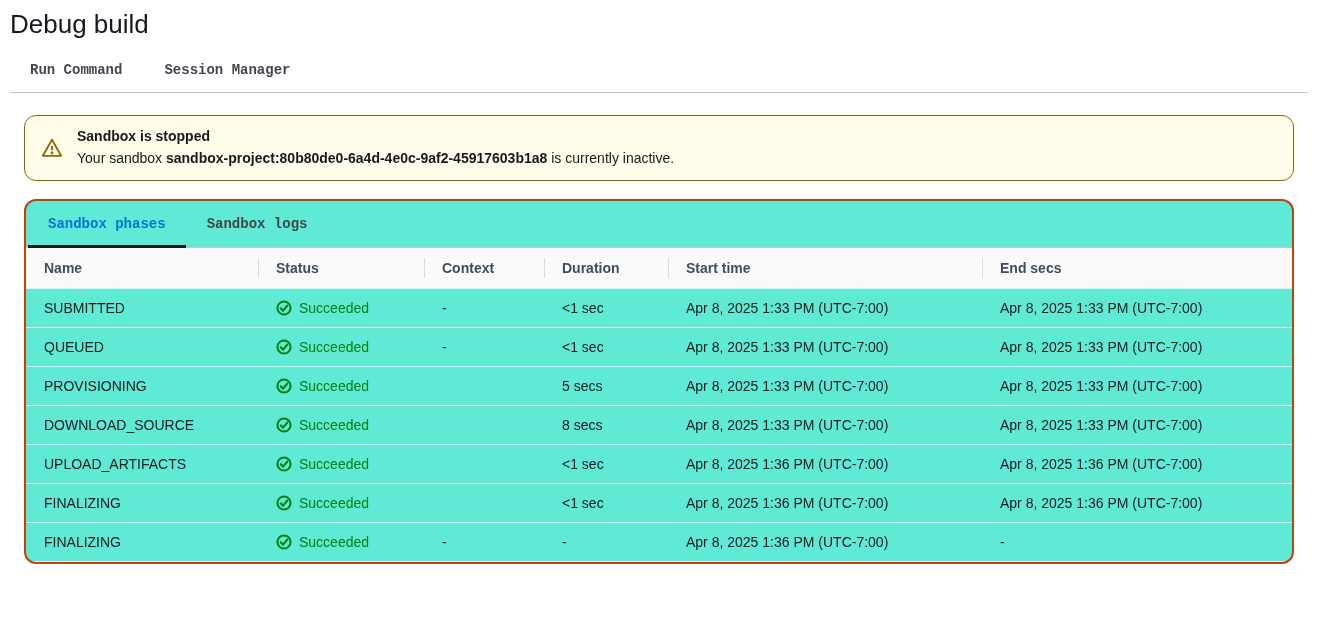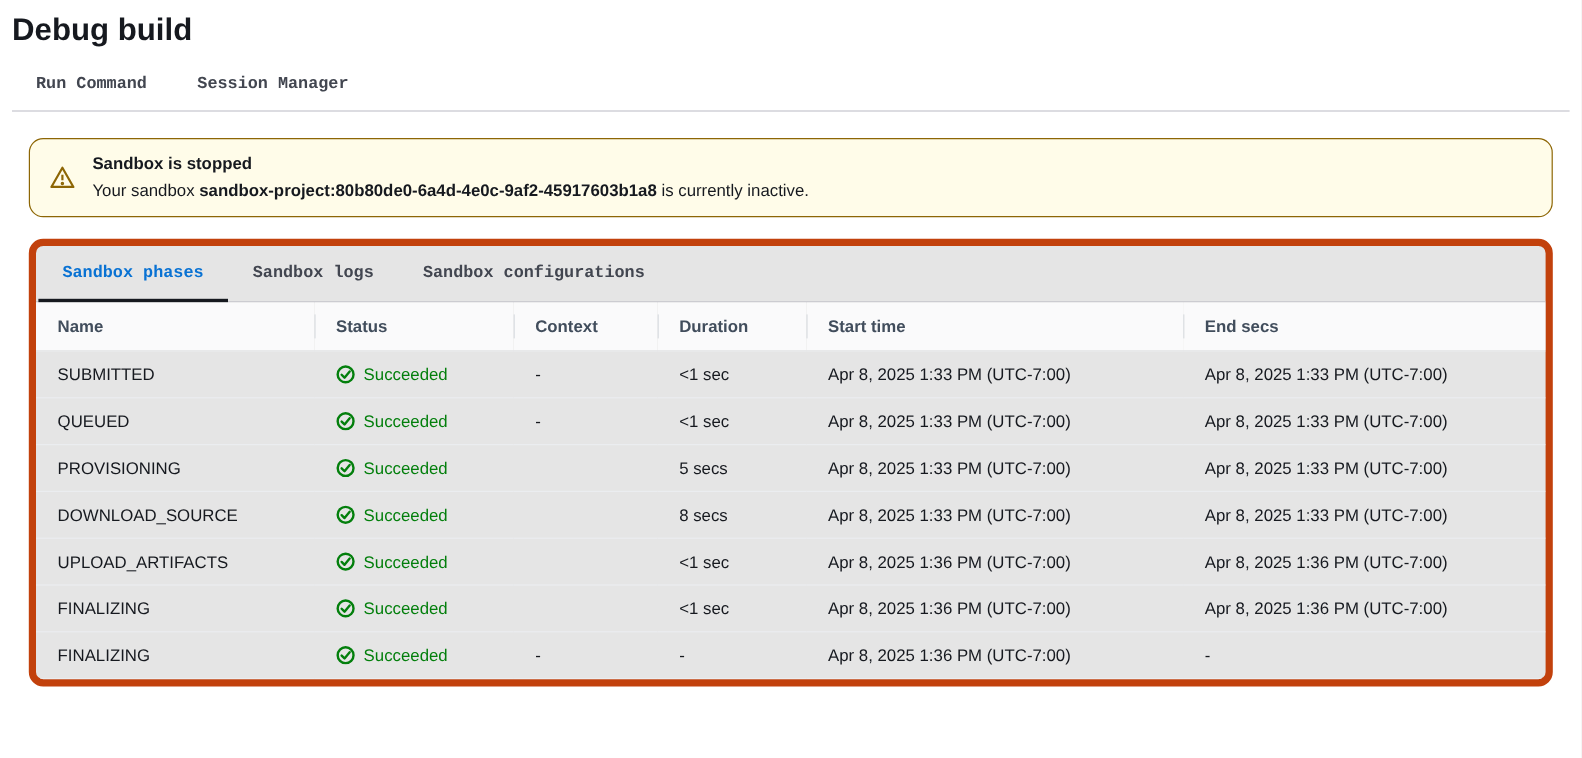--- a/index.html
+++ b/index.html
@@ -6,21 +6,21 @@
   html, body { margin: 0; padding: 0; }
   body {
     width: 1318px; height: 632px; overflow: hidden;
     background: #ffffff; color: #16191f;
     font-family: "Liberation Sans", sans-serif;
     font-size: 14px;
   }
 
   
   .page-title {
-    font-size: 26px; font-weight: 700; line-height: 32px;
+    font-size: 26px; font-weight: 400; line-height: 32px;
     padding: 8px 10px 4px 10px;
   }
 
   
   .tabs {
     display: flex; align-items: center;
     border-bottom: 1px solid #c6c6cd;
     font-family: Liberation Mono, monospace;
   }
   .tabs.top { margin: 0 10px; padding-top: 4px; }
@@ -43,22 +43,22 @@
     display: flex; gap: 14px; align-items: center;
   }
   .alert-icon { flex: 0 0 auto; margin-top: 3px; }
   .alert-title { font-weight: 700; margin-bottom: 4px; }
   .alert-message { line-height: 20px; }
   .alert-message .strong { font-weight: 700; }
 
   
   .card {
     margin: 0 24px;
-    background: #e5e5e5;
-    border: 6px solid #c2410c;
+    background: #5eead4;
+    border: 2px solid #c2410c;
     border-radius: 12px;
     overflow: hidden;
   }
   .card .tabs { padding: 0 2px; }
   .card .tab { padding: 15px 20px 13px 20px; }
 
   
   table.phases {
     width: 100%; border-collapse: collapse; table-layout: fixed;
   }
@@ -109,21 +109,20 @@
     <div class="alert-message"><span>Your sandbox </span><span class="strong">sandbox-project:80b80de0-6a4d-4e0c-9af2-45917603b1a8</span><span> is currently inactive.</span></div>
   </div>
 </div>
 
 <div class="card">
   <div class="tabs">
     <div class="tab active">Sandbox phases</div>
     <span class="tab-sep"></span>
     <div class="tab">Sandbox logs</div>
     <span class="tab-sep"></span>
-    <div class="tab">Sandbox configurations</div>
   </div>
 
   <table class="phases">
     <colgroup>
       <col style="width:232px">
         <col style="width:166px">
         <col style="width:120px">
       <col style="width:124px">
         <col style="width:314px">
         <col>

